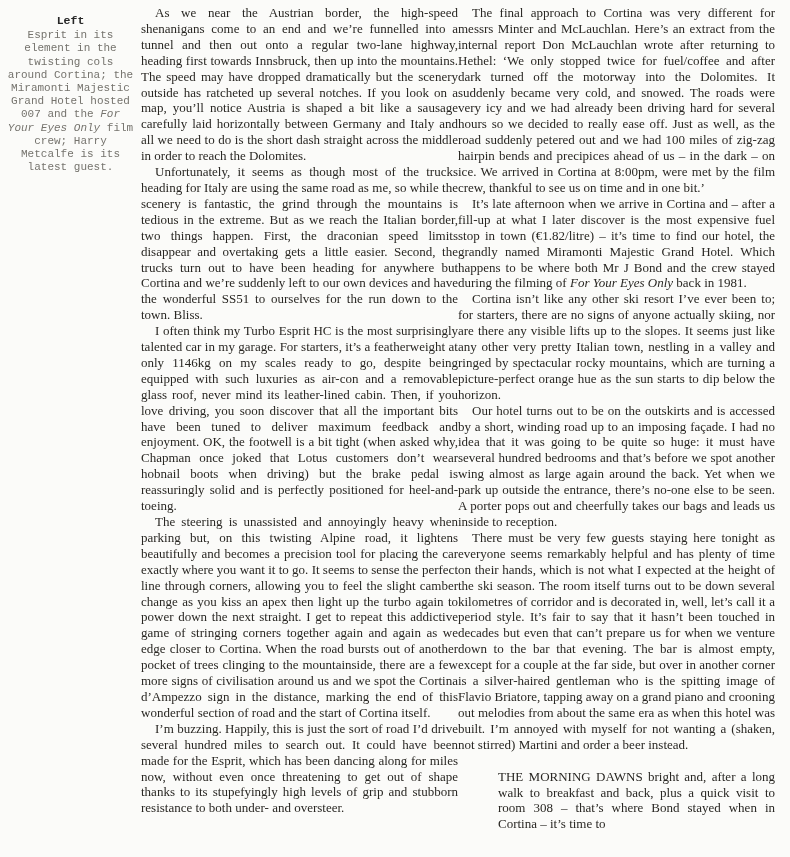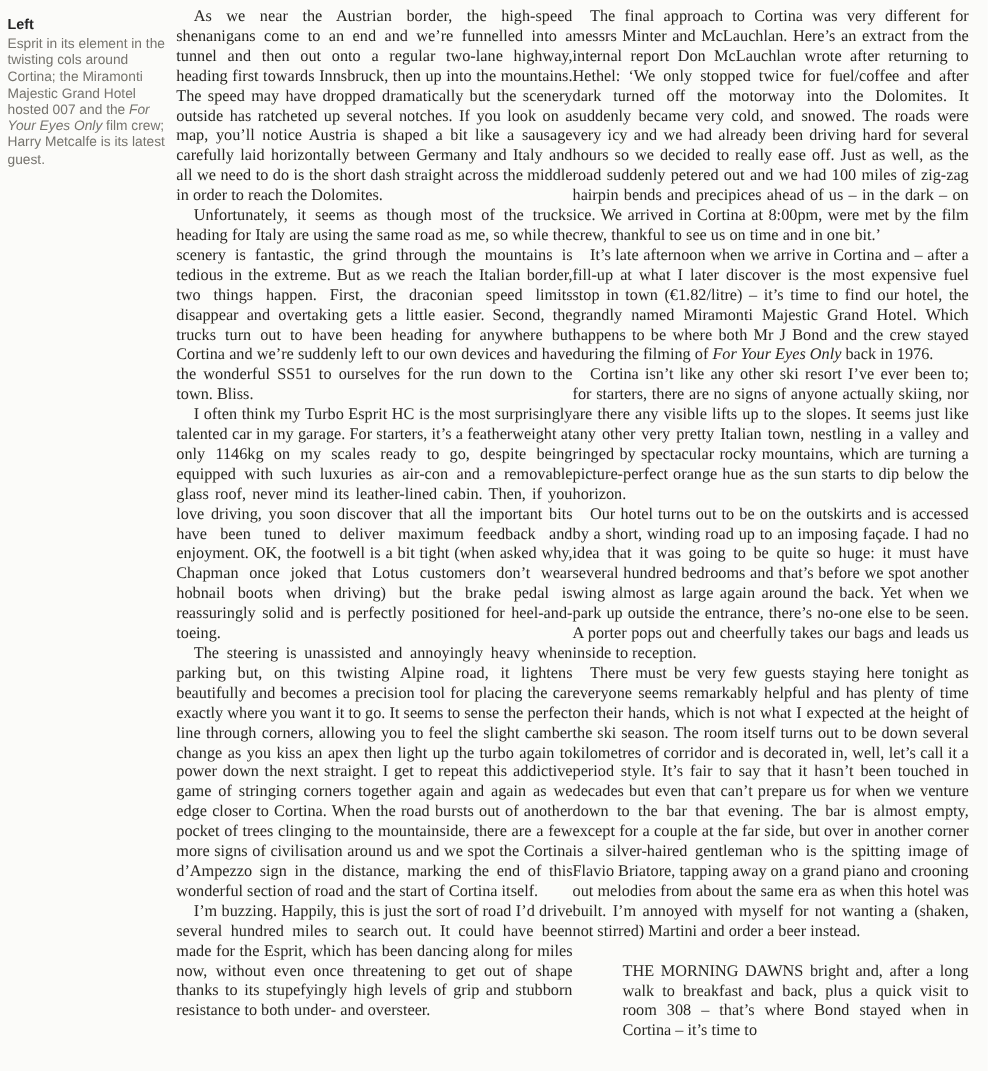--- a/index.html
+++ b/index.html
@@ -12,22 +12,22 @@
     height: 857px;
     background: #fbfbf9;
     overflow: hidden;
   }
   
   .caption {
     position: absolute;
     left: 6px;
     top: 14px;
     width: 129px;
-    text-align: left;
-    font-family: Liberation Sans, sans-serif;
+    text-align: center;
+    font-family: Liberation Mono, monospace;
     font-size: 11px;
     line-height: 13.2px;
     color: #75736d;
   }
   .caption-label {
     font-weight: bold;
     font-size: 11.5px;
     color: #262626;
     margin-bottom: 2px;
   }
@@ -83,21 +83,21 @@
   <main class="columns">
     <div class="col" lang="en">
         <p><span>As we near the Austrian border, the high-speed shenanigans come to an end and we’re funnelled into a tunnel and then out onto a regular two-lane highway, heading first towards Innsbruck, then up into the mountains. The speed may have dropped dramatically but the scenery outside has ratcheted up several notches. If you look on a map, you’ll notice Austria is shaped a bit like a sausage carefully laid horizontally between Germany and Italy and all we need to do is the short dash straight across the middle in order to reach the Dolomites.</span></p>
         <p><span>Unfortunately, it seems as though most of the trucks heading for Italy are using the same road as me, so while the scenery is fantastic, the grind through the mountains is tedious in the extreme. But as we reach the Italian border, two things happen. First, the draconian speed limits disappear and overtaking gets a little easier. Second, the trucks turn out to have been heading for anywhere but Cortina and we’re suddenly left to our own devices and have the wonderful SS51 to ourselves for the run down to the town. Bliss.</span></p>
         <p><span>I often think my Turbo Esprit HC is the most surprisingly talented car in my garage. For starters, it’s a featherweight at only 1146kg on my scales ready to go, despite being equipped with such luxuries as air-con and a removable glass roof, never mind its leather-lined cabin. Then, if you love driving, you soon discover that all the important bits have been tuned to deliver maximum feedback and enjoyment. OK, the footwell is a bit tight (when asked why, Chapman once joked that Lotus customers don’t wear hobnail boots when driving) but the brake pedal is reassuringly solid and is perfectly positioned for heel-and-toeing.</span></p>
         <p><span>The steering is unassisted and annoyingly heavy when parking but, on this twisting Alpine road, it lightens beautifully and becomes a precision tool for placing the car exactly where you want it to go. It seems to sense the perfect line through corners, allowing you to feel the slight camber change as you kiss an apex then light up the turbo again to power down the next straight. I get to repeat this addictive game of stringing corners together again and again as we edge closer to Cortina. When the road bursts out of another pocket of trees clinging to the mountainside, there are a few more signs of civilisation around us and we spot the Cortina d’Ampezzo sign in the distance, marking the end of this wonderful section of road and the start of Cortina itself.</span></p>
         <p><span>I’m buzzing. Happily, this is just the sort of road I’d drive several hundred miles to search out. It could have been made for the Esprit, which has been dancing along for miles now, without even once threatening to get out of shape thanks to its stupefyingly high levels of grip and stubborn resistance to both under- and oversteer.</span></p>
       </div>
     <div class="col" lang="en">
         <p><span>The final approach to Cortina was very different for messrs Minter and McLauchlan. Here’s an extract from the internal report Don McLauchlan wrote after returning to Hethel: ‘We only stopped twice for fuel/coffee and after dark turned off the motorway into the Dolomites. It suddenly became very cold, and snowed. The roads were very icy and we had already been driving hard for several hours so we decided to really ease off. Just as well, as the road suddenly petered out and we had 100 miles of zig-zag hairpin bends and precipices ahead of us – in the dark – on ice. We arrived in Cortina at 8:00pm, were met by the film crew, thankful to see us on time and in one bit.’</span></p>
-        <p><span>It’s late afternoon when we arrive in Cortina and – after a fill-up at what I later discover is the most expensive fuel stop in town (€1.82/litre) – it’s time to find our hotel, the grandly named Miramonti Majestic Grand Hotel. Which happens to be where both Mr J Bond and the crew stayed during the filming of </span><i>For Your Eyes Only</i><span> back in 1976.</span></p>
+        <p><span>It’s late afternoon when we arrive in Cortina and – after a fill-up at what I later discover is the most expensive fuel stop in town (€1.82/litre) – it’s time to find our hotel, the grandly named Miramonti Majestic Grand Hotel. Which happens to be where both Mr J Bond and the crew stayed during the filming of </span><i>For Your Eyes Only</i><span> back in 1981.</span></p>
         <p><span>Cortina isn’t like any other ski resort I’ve ever been to; for starters, there are no signs of anyone actually skiing, nor are there any visible lifts up to the slopes. It seems just like any other very pretty Italian town, nestling in a valley and ringed by spectacular rocky mountains, which are turning a picture-perfect orange hue as the sun starts to dip below the horizon.</span></p>
         <p><span>Our hotel turns out to be on the outskirts and is accessed by a short, winding road up to an imposing façade. I had no idea that it was going to be quite so huge: it must have several hundred bedrooms and that’s before we spot another wing almost as large again around the back. Yet when we park up outside the entrance, there’s no-one else to be seen. A porter pops out and cheerfully takes our bags and leads us inside to reception.</span></p>
         <p><span>There must be very few guests staying here tonight as everyone seems remarkably helpful and has plenty of time on their hands, which is not what I expected at the height of the ski season. The room itself turns out to be down several kilometres of corridor and is decorated in, well, let’s call it a period style. It’s fair to say that it hasn’t been touched in decades but even that can’t prepare us for when we venture down to the bar that evening. The bar is almost empty, except for a couple at the far side, but over in another corner is a silver-haired gentleman who is the spitting image of Flavio Briatore, tapping away on a grand piano and crooning out melodies from about the same era as when this hotel was built. I’m annoyed with myself for not wanting a (shaken, not stirred) Martini and order a beer instead.</span></p>
         <p class="section-break"><span>THE MORNING DAWNS bright and, after a long walk to breakfast and back, plus a quick visit to room 308 – that’s where Bond stayed when in Cortina – it’s time to</span></p>
       </div>
   </main>
 
 </div>
 
 </body></html>

